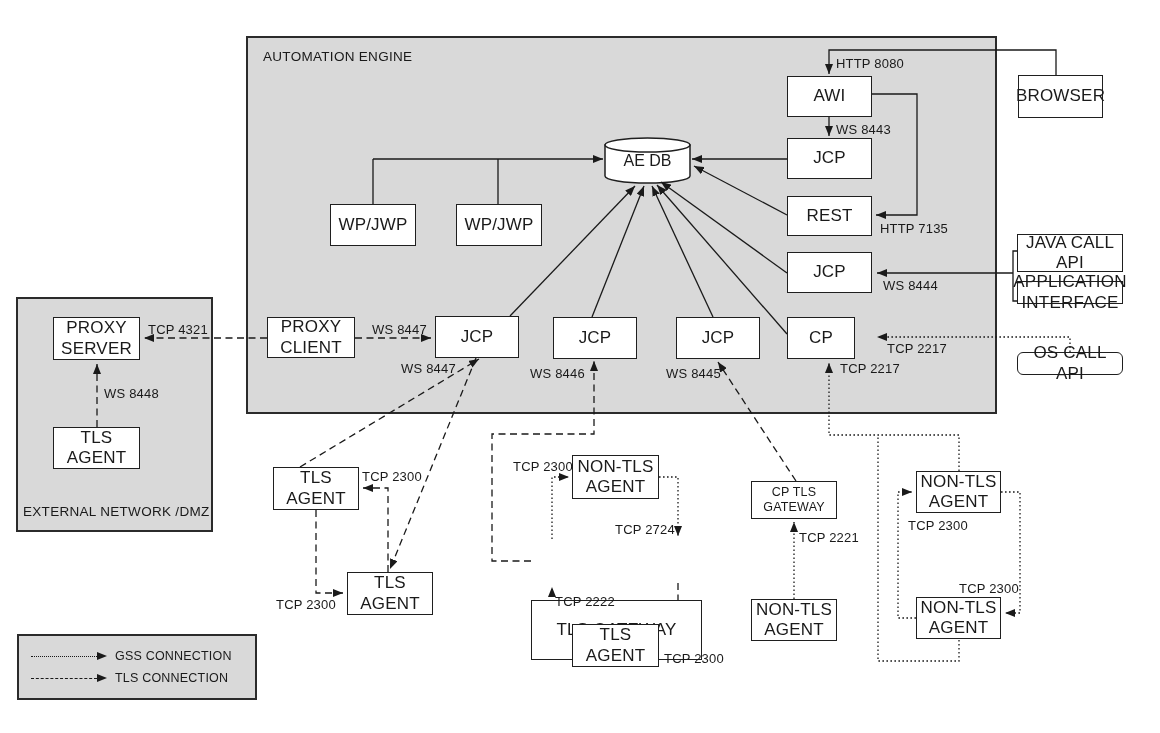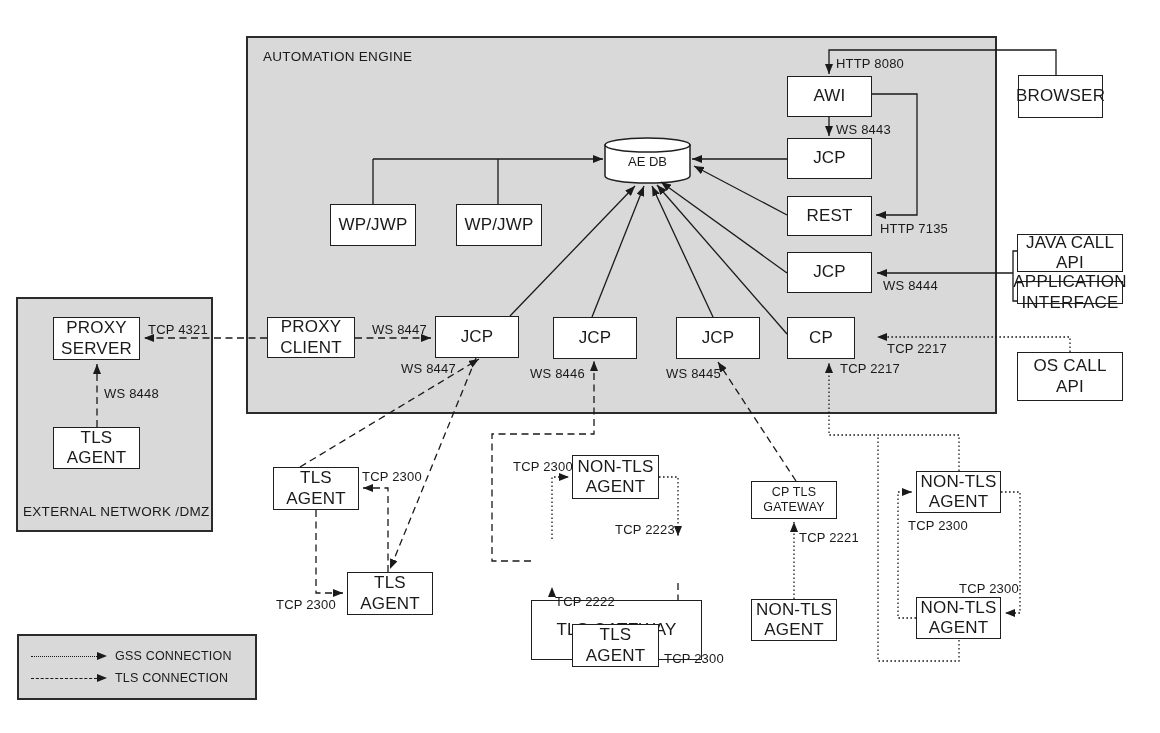--- a/index.html
+++ b/index.html
@@ -4,21 +4,21 @@
 <style>
   html,body{margin:0;padding:0;background:#fff;}
   body{width:1160px;height:733px;position:relative;overflow:hidden;
        font-family:"Liberation Sans",sans-serif;color:#1a1a1a;}
   .region{position:absolute;background:#d9d9d9;border:2px solid #2b2b2b;box-sizing:border-box;}
   .region-label{position:absolute;font-size:13.5px;letter-spacing:.3px;color:#1a1a1a;white-space:nowrap;z-index:3;}
   svg.wires{position:absolute;left:0;top:0;z-index:2;}
   .node{position:absolute;background:#fff;border:1.5px solid #1f1f1f;box-sizing:border-box;
         display:flex;align-items:center;justify-content:center;text-align:center;
         font-size:17px;line-height:1.2;letter-spacing:.2px;white-space:pre-line;z-index:4;}
-  .dblabel{position:absolute;z-index:4;font-size:13px;display:flex;align-items:center;justify-content:center;}
+  .dblabel{position:absolute;z-index:4;font-size:16px;display:flex;align-items:center;justify-content:center;}
   .elabel{position:absolute;font-size:13px;letter-spacing:.2px;white-space:nowrap;z-index:5;}
   .legend{position:absolute;left:17px;top:634px;width:240px;height:66px;background:#d9d9d9;
           border:2px solid #2b2b2b;box-sizing:border-box;z-index:4;
           display:flex;flex-direction:column;justify-content:center;gap:8px;padding-left:12px;}
   .legrow{display:flex;align-items:center;font-size:12.5px;letter-spacing:.2px;}
   .sample{width:66px;height:0;}
   .dot-line{border-top:1.6px dotted #1a1a1a;}
   .dash-line{border-top:1.6px dashed #1a1a1a;}
   .tri{width:0;height:0;border-top:4.5px solid transparent;border-bottom:4.5px solid transparent;
        border-left:10px solid #1a1a1a;margin-right:7px;}
@@ -98,21 +98,21 @@
 <div class="dblabel" style="left:605px;top:146px;width:85px;height:30px;">AE DB</div>
 <div class="node" style="left:267px;top:317px;width:88px;height:41px;">PROXY
 CLIENT</div>
 <div class="node" style="left:435px;top:316px;width:84px;height:42px;">JCP</div>
 <div class="node" style="left:553px;top:317px;width:84px;height:42px;">JCP</div>
 <div class="node" style="left:676px;top:317px;width:84px;height:42px;">JCP</div>
 <div class="node" style="left:1018px;top:75px;width:85px;height:43px;">BROWSER</div>
 <div class="node" style="left:1017px;top:234px;width:106px;height:38px;">JAVA CALL API</div>
 <div class="node" style="left:1017px;top:281px;width:106px;height:23px;">APPLICATION
 INTERFACE</div>
-<div class="node" style="left:1017px;top:352px;width:106px;height:49px;">OS CALL API</div>
+<div class="node" style="left:1017px;top:352px;width:106px;height:23px;border-radius:6px;">OS CALL API</div>
 <div class="node" style="left:53px;top:317px;width:87px;height:43px;">PROXY
 SERVER</div>
 <div class="node" style="left:53px;top:427px;width:87px;height:42px;">TLS AGENT</div>
 <div class="node" style="left:273px;top:467px;width:86px;height:43px;">TLS AGENT</div>
 <div class="node" style="left:347px;top:572px;width:86px;height:43px;">TLS AGENT</div>
 <div class="node" style="left:572px;top:455px;width:87px;height:44px;">NON-TLS
 AGENT</div>
 <div class="node" style="left:531px;top:561px;width:171px;height:60px;margin-top:39px;">TLS GATEWAY</div>
 <div class="node" style="left:572px;top:624px;width:87px;height:43px;">TLS AGENT</div>
 <div class="node" style="left:751px;top:481px;width:86px;height:38px;font-size:12.5px;">CP TLS
@@ -132,21 +132,21 @@
 <span class="elabel" style="left:840px;top:361px;">TCP 2217</span>
 <span class="elabel" style="left:148px;top:322px;">TCP 4321</span>
 <span class="elabel" style="left:104px;top:386px;">WS 8448</span>
 <span class="elabel" style="left:372px;top:322px;">WS 8447</span>
 <span class="elabel" style="left:401px;top:361px;">WS 8447</span>
 <span class="elabel" style="left:530px;top:366px;">WS 8446</span>
 <span class="elabel" style="left:666px;top:366px;">WS 8445</span>
 <span class="elabel" style="left:362px;top:469px;">TCP 2300</span>
 <span class="elabel" style="left:276px;top:597px;">TCP 2300</span>
 <span class="elabel" style="left:513px;top:459px;">TCP 2300</span>
-<span class="elabel" style="left:615px;top:522px;">TCP 2223</span>
+<span class="elabel" style="left:615px;top:522px;">TCP 2724</span>
 <span class="elabel" style="left:555px;top:594px;">TCP 2222</span>
 <span class="elabel" style="left:664px;top:651px;">TCP 2300</span>
 <span class="elabel" style="left:799px;top:530px;">TCP 2221</span>
 <span class="elabel" style="left:908px;top:518px;">TCP 2300</span>
 <span class="elabel" style="left:959px;top:581px;">TCP 2300</span>
 
 <div class="legend">
   <div class="legrow">
     <span class="sample dot-line"></span>
     <span class="tri"></span>

